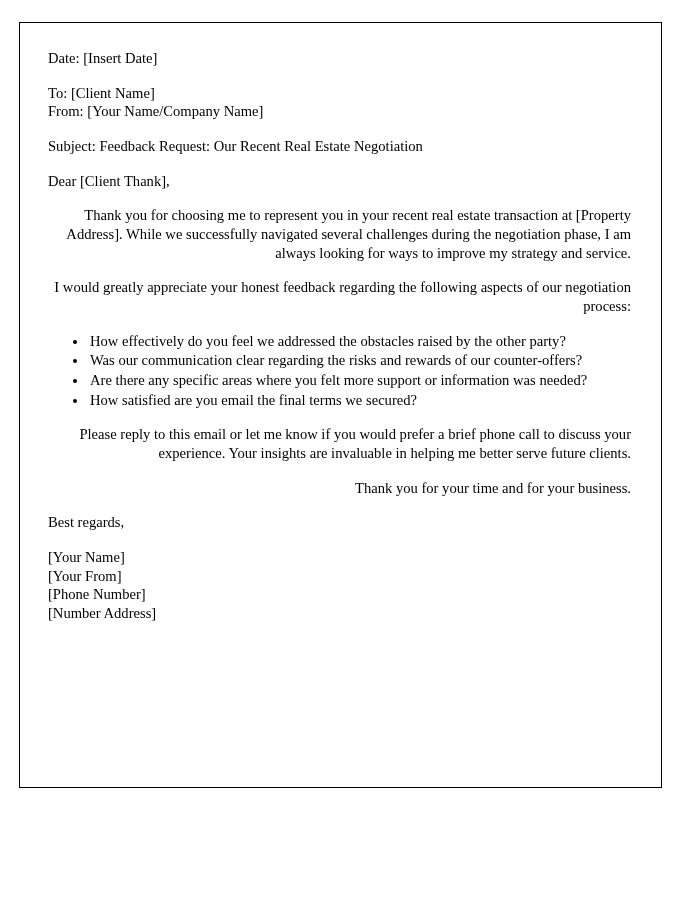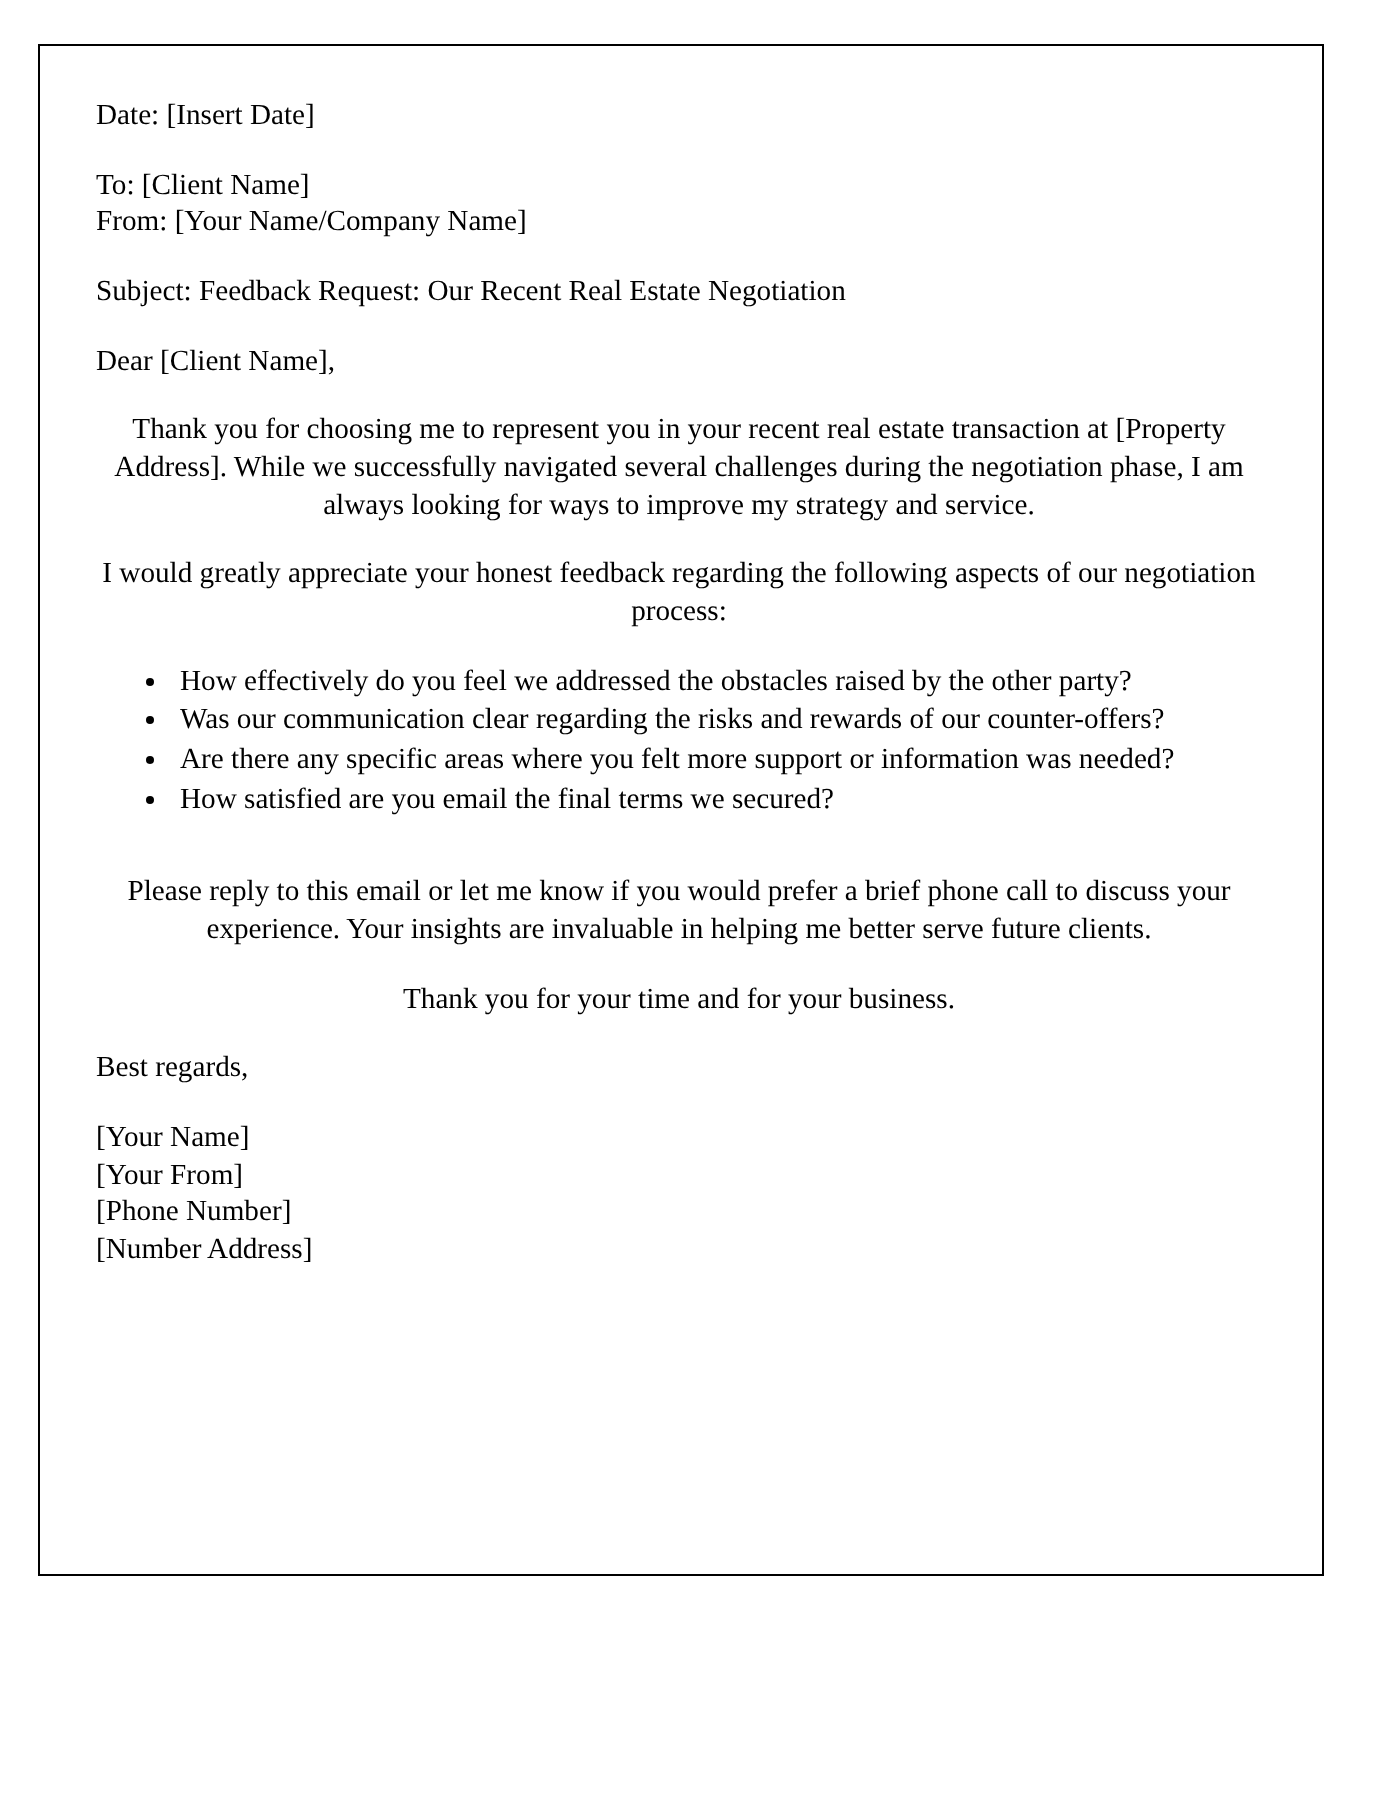--- a/index.html
+++ b/index.html
@@ -36,24 +36,24 @@
   }
   .block {
     margin: 0 0 16px 0;
   }
   .line {
     margin: 0;
     padding: 0;
   }
   .para {
     margin: 0 0 16px 0;
-    text-align: center;
+    text-align: right;
   }
   ul.bullets {
-    margin: 0 0 28px 0;
+    margin: 0 0 16px 0;
     padding-left: 40px;
     list-style-type: disc;
   }
   ul.bullets li {
     margin: 0 0 1px 0;
     padding-left: 2px;
   }
   .signature-block {
     margin: 0;
   }
@@ -72,21 +72,21 @@
       <div class="block">
         <div class="line">To: [Client Name]</div>
         <div class="line">From: [Your Name/Company Name]</div>
       </div>
 
       <div class="block">
         <div class="line">Subject: Feedback Request: Our Recent Real Estate Negotiation</div>
       </div>
 
       <div class="block">
-        <div class="line">Dear [Client Name],</div>
+        <div class="line">Dear [Client Thank],</div>
       </div>
 
       <p class="para">Thank you for choosing me to represent you in your recent real estate transaction at [Property Address]. While we successfully navigated several challenges during the negotiation phase, I am always looking for ways to improve my strategy and service.</p>
 
       <p class="para">I would greatly appreciate your honest feedback regarding the following aspects of our negotiation process:</p>
 
       <ul class="bullets">
         <li>How effectively do you feel we addressed the obstacles raised by the other party?</li>
         <li>Was our communication clear regarding the risks and rewards of our counter-offers?</li>
         <li>Are there any specific areas where you felt more support or information was needed?</li>

